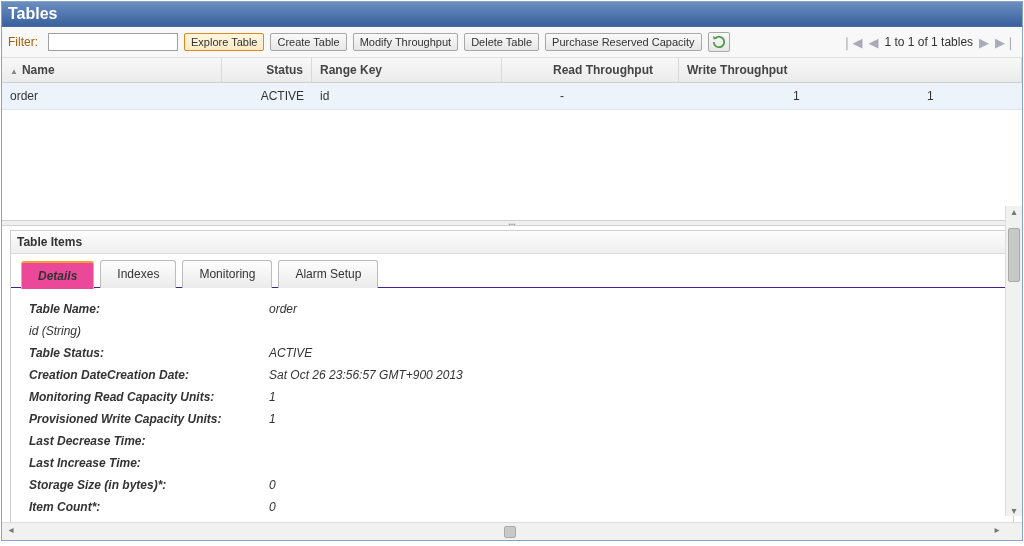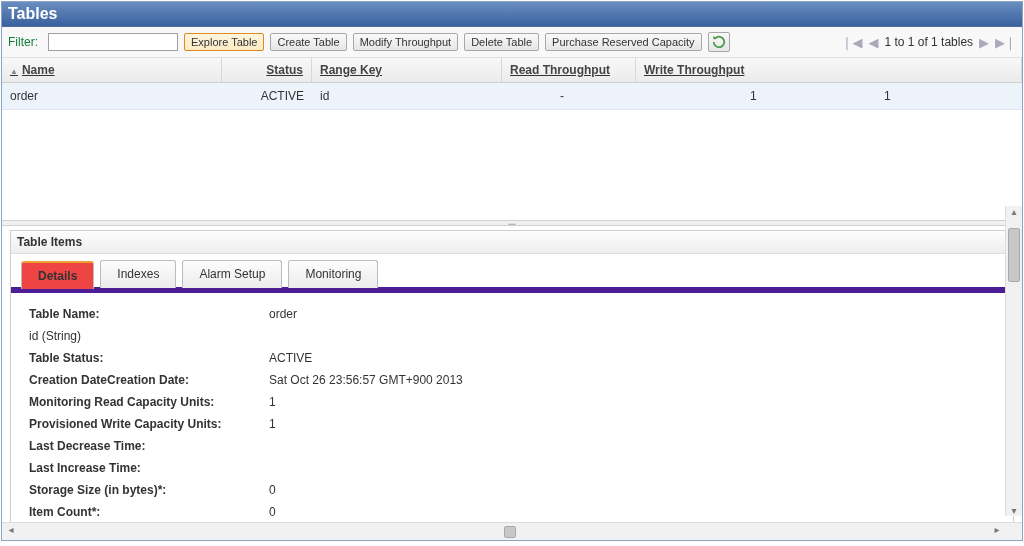--- a/index.html
+++ b/index.html
@@ -27,21 +27,21 @@
     border-bottom: 1px solid #4a6ca0;
   }
   .toolbar {
     padding: 5px 6px;
     display: flex;
     align-items: center;
     gap: 6px;
     border-bottom: 1px solid #e0e0e0;
     background: #f8f8f8;
   }
-  .toolbar-label { font-size: 12px; color: #15803d; margin-right: 4px; }
+  .toolbar-label { font-size: 12px; color: #a16207; margin-right: 4px; }
   .filter-input {
     width: 130px;
     height: 18px;
     border: 1px solid #a0a0a0;
     font-size: 11px;
     padding: 1px 3px;
   }
   .btn {
     background: linear-gradient(#fafafa, #e6e6e6);
     border: 1px solid #a8a8a8;
@@ -77,21 +77,20 @@
   .pager-btn {
     color: #aab;
     cursor: pointer;
     font-size: 13px;
     user-select: none;
   }
   .grid-header {
     display: flex;
     background: linear-gradient(#f8f8f8, #ebebeb);
     border-bottom: 1px solid #d0d0d0;
-    text-decoration: underline;
   }
   .grid-header .cell {
     padding: 5px 8px;
     font-weight: bold;
     color: #444;
     border-right: 1px solid #d8d8d8;
     font-size: 12px;
   }
   .grid-header .triangle { color: #888; margin-right: 4px; font-size: 8px; }
   .grid-row {
@@ -101,21 +100,21 @@
   }
   .grid-row .cell {
     padding: 6px 8px;
     font-size: 12px;
     color: #333;
   }
   .col-name   { width: 220px; }
   .col-status { width: 90px; text-align: right; }
   .col-hash   { width: 240px; }
   .col-range  { width: 190px; }
-  .col-read   { width: 134px; }
+  .col-read   { width: 134px; margin-left: 43px; }
   .col-write  { flex: 1; }
   .grid-body-area { height: 110px; background: #fff; }
   .splitter {
     height: 6px;
     background: #f0f0f0;
     border-top: 1px solid #d0d0d0;
     border-bottom: 1px solid #d0d0d0;
     text-align: center;
     font-size: 5px;
     color: #999;
@@ -143,31 +142,33 @@
     border: 1px solid #bbb;
     border-bottom: none;
     padding: 6px 16px 6px;
     font-size: 12px;
     cursor: pointer;
     background: linear-gradient(#fdfdfd, #ebebeb);
     border-radius: 3px 3px 0 0;
   }
   .tab.active {
     border-top: 2px solid #f0a030;
-    background: #ef4444;
+    background: #ec4899;
     font-weight: bold;
     position: relative;
     top: 1px;
     z-index: 2;
+    font-style: italic;
   }
   .tab-body {
-    border-top: 6px solid #4c1d95;
+    border-top: 1px solid #4c1d95;
     margin-top: -1px;
     padding: 10px 18px 8px;
     background: #fff;
+    font-style: italic;
   }
   .detail-row { display: flex; padding: 4px 0; font-size: 12px; }
   .detail-label { width: 240px; font-weight: bold; }
   .outer-scroll-right {
     position: absolute;
     right: 0;
     top: 204px;
     bottom: 24px;
     width: 17px;
     background: #f1f1f1;
@@ -245,22 +246,22 @@
   <div class="grid-body-area"></div>
 
   <div class="splitter">••••</div>
 
   <div class="sub-panel">
     <div class="sub-panel-header">Table Items</div>
 
     <div class="tabs">
       <div class="tab active">Details</div>
       <div class="tab">Indexes</div>
+      <div class="tab">Monitoring</div>
       <div class="tab">Alarm Setup</div>
-      <div class="tab">Monitoring</div>
     </div>
 
     <div class="tab-body">
       <div class="detail-row">
           <div class="detail-label">Table Name:</div>
           <div>order</div>
         </div>
       <div class="detail-row">
           <div>id (String)</div>
         </div>

